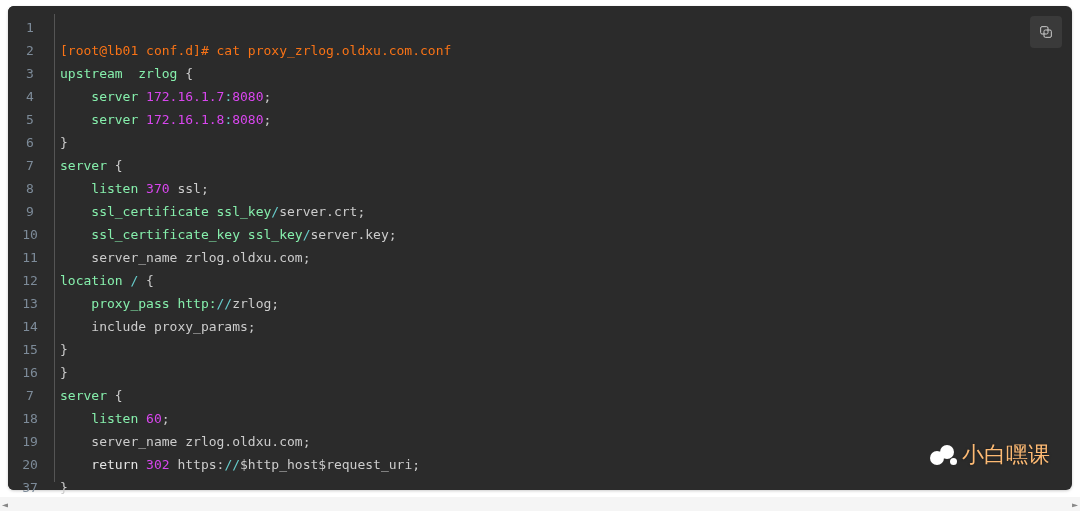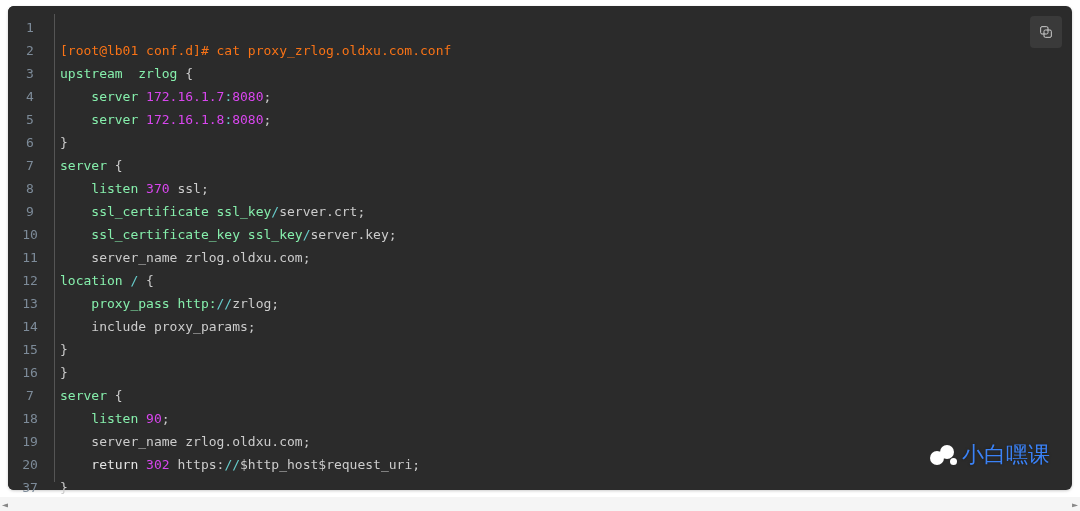--- a/index.html
+++ b/index.html
@@ -9,21 +9,21 @@
   .divider{position:absolute;left:46px;top:8px;bottom:8px;width:1px;background:#555}
   .code-area{position:absolute;left:52px;top:10px;right:12px;font-size:13px;color:#ccc;line-height:23px;white-space:pre}
   .tok-comment{color:#f97316}
   .tok-kw{color:#86efac}
   .tok-num{color:#d946ef}
   .tok-op{color:#67cdcc}
   .tok-punc{color:#ccc}
   .tok-return{color:#e5e5e5}
   .copy-btn{position:absolute;top:10px;right:10px;width:32px;height:32px;background:#3a3a3a;border-radius:4px;display:flex;align-items:center;justify-content:center;color:#ccc;cursor:pointer}
   .copy-btn svg{width:16px;height:16px;stroke:#ccc;fill:none;stroke-width:1.5}
-  .watermark{position:absolute;right:22px;bottom:20px;color:#3b82f6;display:flex;align-items:center;font-family:Liberation Sans, sans-serif;font-size:22px;font-weight:400;text-shadow:0 0 3px rgba(0,0,0,.4)}
+  .watermark{position:absolute;right:22px;bottom:20px;color:#fdba74;display:flex;align-items:center;font-family:Liberation Sans, sans-serif;font-size:22px;font-weight:400;text-shadow:0 0 3px rgba(0,0,0,.4)}
   .watermark .dots{position:relative;width:28px;height:28px;margin-right:4px}
   .watermark .dots span{position:absolute;background:#fff;border-radius:50%}
   .watermark .dots .d1{width:14px;height:14px;left:0;top:10px}
   .watermark .dots .d2{width:14px;height:14px;left:10px;top:4px}
   .watermark .dots .d3{width:7px;height:7px;left:20px;top:17px}
   .hscroll{position:absolute;left:0;right:0;bottom:0;height:14px;background:#f5f5f5;display:flex;align-items:center;justify-content:space-between;padding:0 2px}
   .hscroll .arrow{font-size:10px;color:#888}
 </style>
 </head>
 <body>
@@ -63,21 +63,21 @@
 <span>    </span><span class="tok-kw">listen </span><span class="tok-num">370</span><span> ssl;</span>
 <span>    </span><span class="tok-kw">ssl_certificate ssl_key</span><span class="tok-op">/</span><span>server.crt;</span>
 <span>    </span><span class="tok-kw">ssl_certificate_key ssl_key</span><span class="tok-op">/</span><span>server.key;</span>
 <span>    </span><span>server_name zrlog.oldxu.com;</span>
 <span class="tok-kw">location </span><span class="tok-op">/</span><span> {</span>
 <span>    </span><span class="tok-kw">proxy_pass http:</span><span class="tok-op">//</span><span>zrlog;</span>
 <span>    </span><span>include proxy_params;</span>
 <span class="tok-punc">}</span>
 <span class="tok-punc">}</span>
 <span class="tok-kw">server </span><span class="tok-punc">{</span>
-<span>    </span><span class="tok-kw">listen </span><span class="tok-num">90</span><span>;</span>
+<span>    </span><span class="tok-kw">listen </span><span class="tok-num">60</span><span>;</span>
 <span>    </span><span>server_name zrlog.oldxu.com;</span>
 <span>    </span><span class="tok-return">return</span><span> </span><span class="tok-num">302</span><span> https:</span><span class="tok-op">//</span><span>$http_host$request_uri;</span>
 <span class="tok-punc">}</span>
 <span> </span></div>
 
   <div class="copy-btn">
     <svg viewBox="0 0 24 24">
       <rect x="9" y="9" width="11" height="11" rx="2"></rect>
       <rect x="4" y="4" width="11" height="11" rx="2"></rect>
     </svg>

